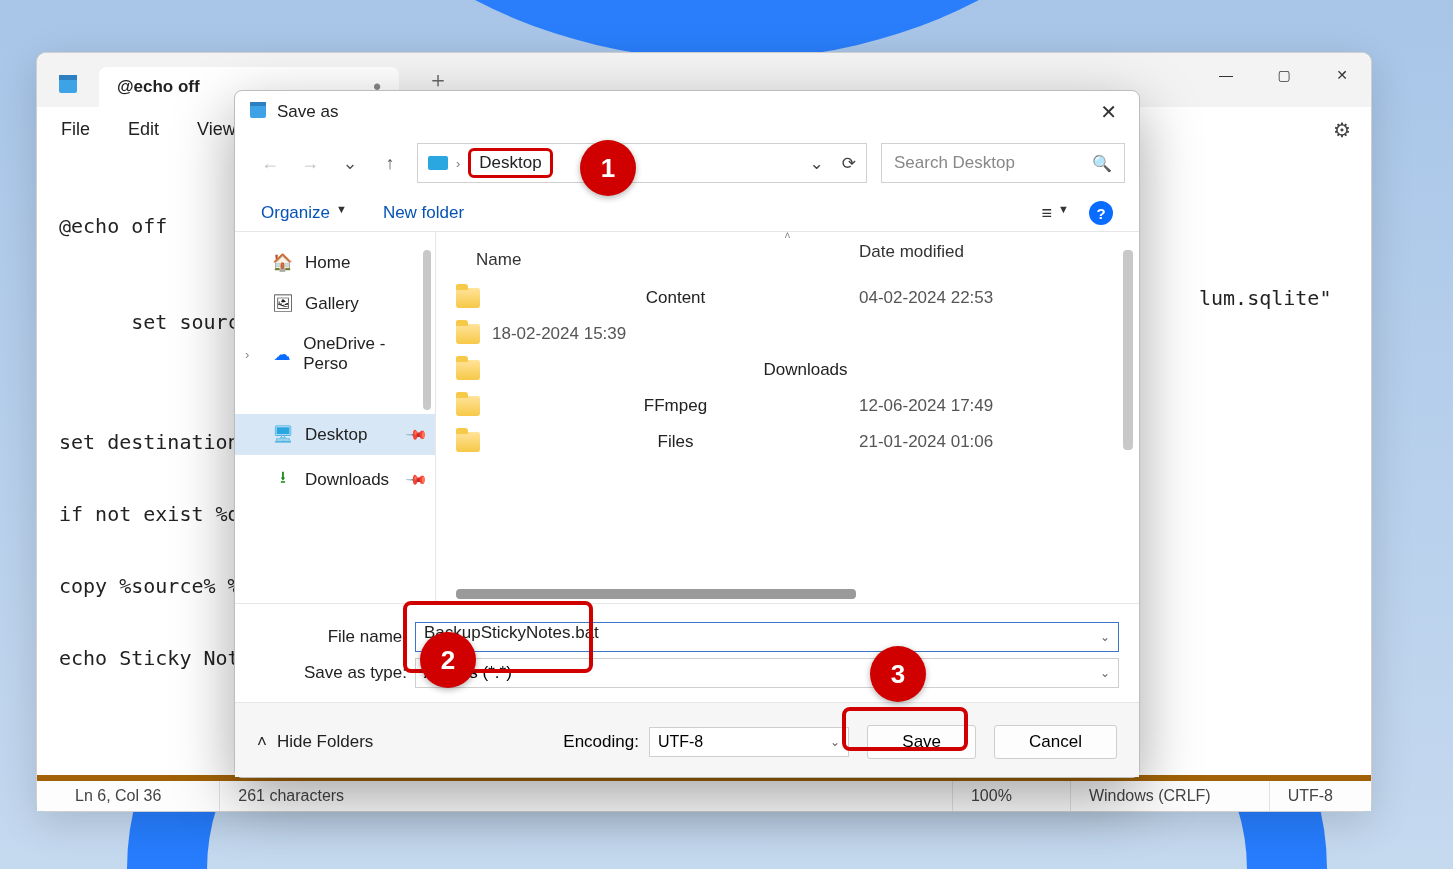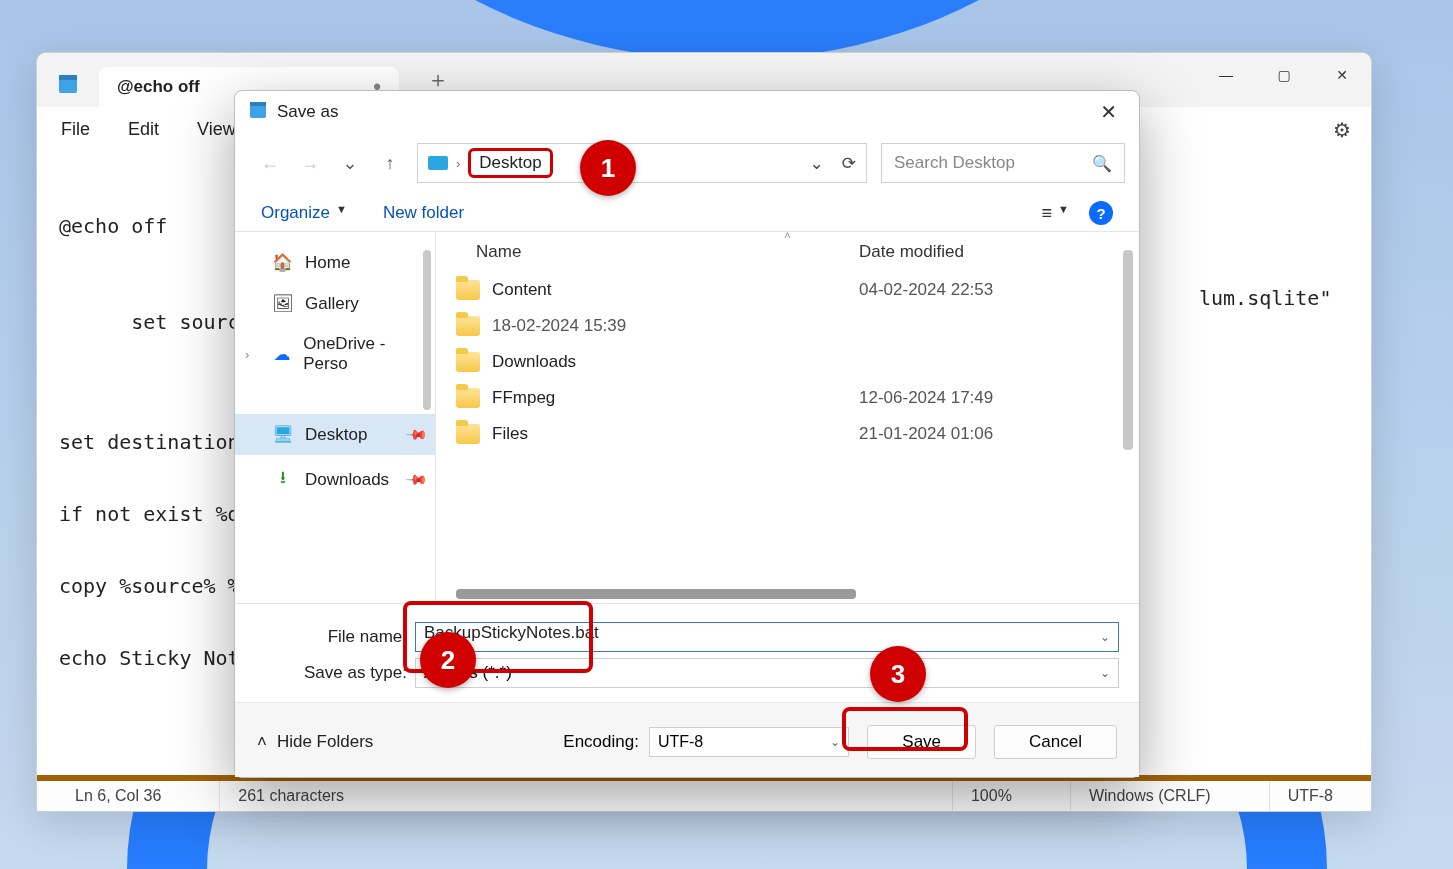--- a/index.html
+++ b/index.html
@@ -286,42 +286,42 @@
     font-size: 17px;
     border-left:1px solid #e6e6e6;
   }
   .sa-list .hdr {
     display:flex;
     padding: 10px 20px;
     color:#333;
     font-size:17px;
     position:relative;
   }
-  .sa-list .hdr .n { flex:1; padding-left:20px;}
+  .sa-list .hdr .n { flex:1; padding-left:20px;margin-top:8px;}
   .sa-list .hdr .d { width:260px; }
   .sa-list .hdr .sortup{
     position:absolute; left:50%; top:-3px; transform:translateX(-50%);
     color:#888; font-size:11px;
   }
   .row {
     display:flex; align-items:center;
     padding: 8px 20px;
   }
   .row .folder-ic{
     width:24px;height:20px;
     background:linear-gradient(180deg,#ffe39a,#f7c948);
     border-radius:2px 2px 3px 3px;
     margin-right:12px;
     position:relative;
   }
   .row .folder-ic::before{
     content:"";position:absolute;top:-4px;left:0;width:12px;height:6px;
     background:#f7c948;border-radius:2px 3px 0 0;
   }
-  .row .nm{ flex:1; color:#222;}
+  .row .nm{ flex:1; color:#222;text-align:center;}
   .row .dt{ width:260px; color:#555;}
   .sa-list .scrollthumbR{
     position:absolute; right:6px; top:18px; width:10px; height:200px;
     background:#c8c8c8; border-radius:4px;
   }
   .sa-list .hscroll{
     position:absolute; bottom:4px; left:20px; width:400px; height:10px;
     background:#9a9a9a; border-radius:4px;
   }
   

